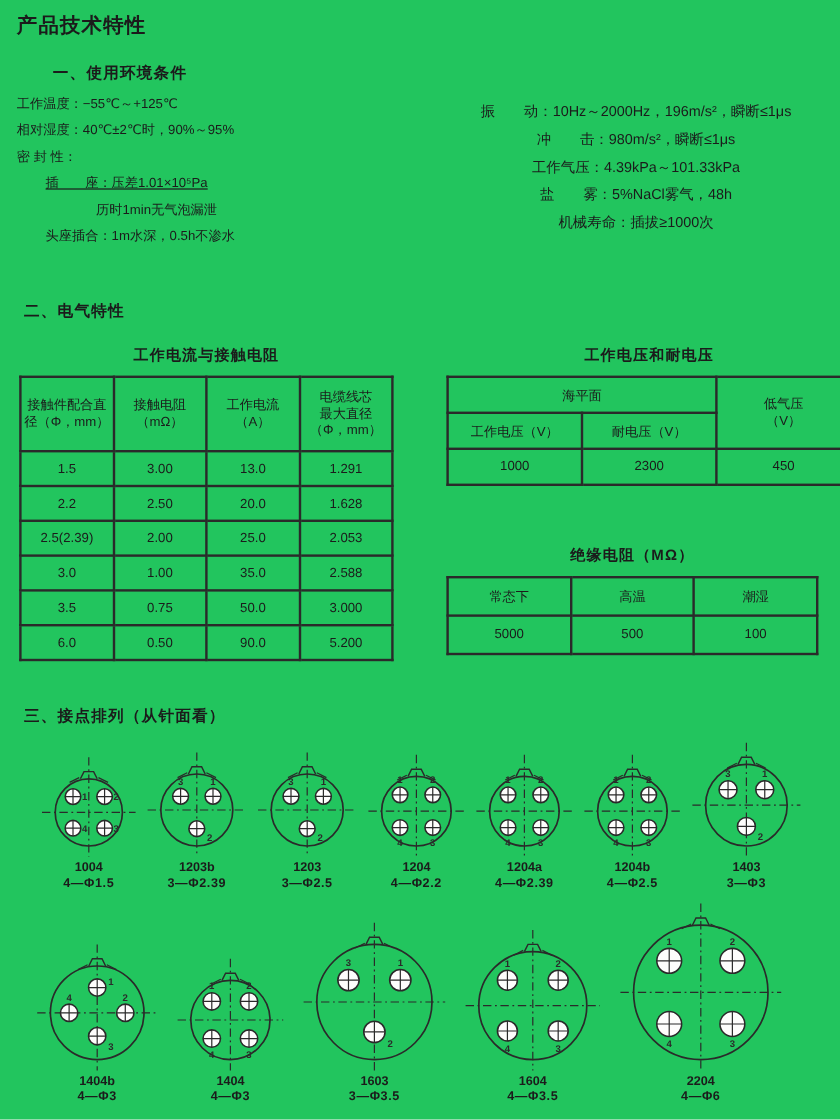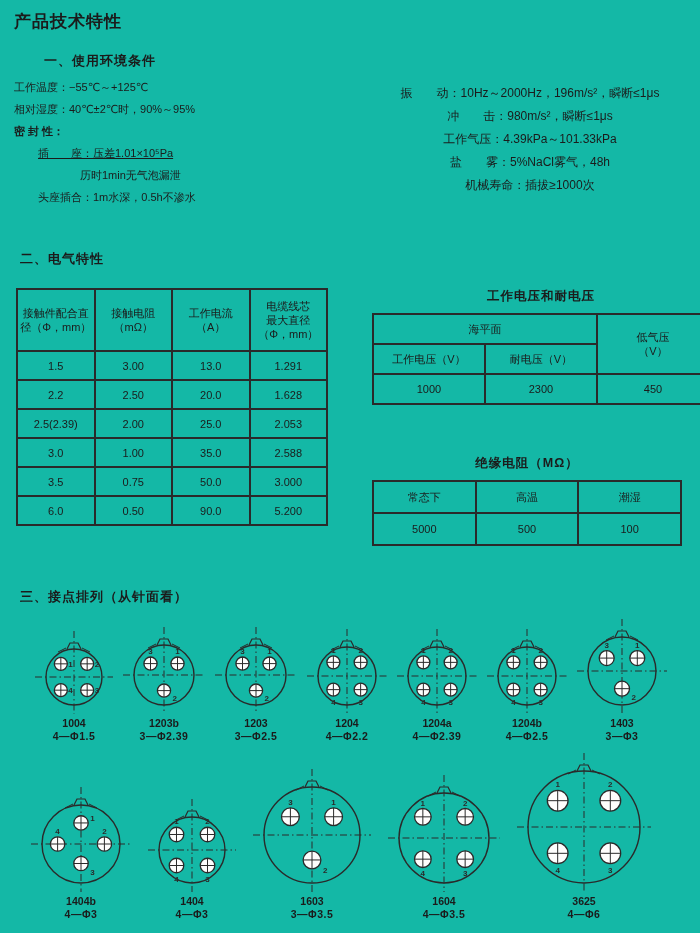--- a/index.html
+++ b/index.html
@@ -1,20 +1,20 @@
 <!DOCTYPE html>
 <html><head>
 <meta charset="utf-8">
 <style>
   html,body{margin:0;padding:0;background:#e8e8e6;}
   .page{
     position:relative;
     width:700px;height:933px;
     margin:0 auto;
-    background:#14b8a6;
+    background:#22c55e;
     color:#1b1b1b;
     font-family:"Liberation Sans","DejaVu Sans",sans-serif;
     overflow:hidden;
   }
   .page-title{
     position:absolute;left:14px;top:10px;
     font-size:17px;font-weight:bold;letter-spacing:1px;
   }
   
   .sec1-heading{
@@ -63,36 +63,37 @@
 <body>
 
 <div class="page">
 
   <div class="page-title">产品技术特性</div>
 
   <div class="sec1-heading">一、使用环境条件</div>
   <div class="env-left" id="env-left">
       <div class="env-line" style="padding-left: 0px;">工作温度：−55℃～+125℃</div>
       <div class="env-line" style="padding-left: 0px;">相对湿度：40℃±2℃时，90%～95%</div>
-      <div class="env-line" style="padding-left: 0px; font-weight: bold;">密 封 性：</div>
+      <div class="env-line" style="padding-left: 0px;">密 封 性：</div>
       <div class="env-line" style="padding-left: 24px; text-decoration: underline;">插　　座：压差1.01×10⁵Pa</div>
       <div class="env-line" style="padding-left: 66px;">历时1min无气泡漏泄</div>
       <div class="env-line" style="padding-left: 24px;">头座插合：1m水深，0.5h不渗水</div>
     </div>
   <div class="env-right" id="env-right">
       <div class="env-line" style="padding-left: 0px;">振　　动：10Hz～2000Hz，196m/s²，瞬断≤1μs</div>
       <div class="env-line" style="padding-left: 0px;">冲　　击：980m/s²，瞬断≤1μs</div>
       <div class="env-line" style="padding-left: 0px;">工作气压：4.39kPa～101.33kPa</div>
       <div class="env-line" style="padding-left: 0px;">盐　　雾：5%NaCl雾气，48h</div>
       <div class="env-line" style="padding-left: 0px;">机械寿命：插拔≥1000次</div>
     </div>
 
   <div class="sec2-heading">二、电气特性</div>
 
   <div class="ct-block">
+    <div class="tbl-title">工作电流与接触电阻</div>
     <table>
       <thead>
         <tr>
           <th class="pre">接触件配合直
 径（Φ，mm）</th>
           <th class="pre">接触电阻
 （mΩ）</th>
           <th class="pre">工作电流
 （A）</th>
           <th class="pre">电缆线芯
@@ -495,18 +496,18 @@
           <text x="94.32" y="35.32" text-anchor="middle" font-size="8" font-weight="bold" fill="#2a2a2a">2</text>
           <circle cx="94.32" cy="101.32" r="10.36" fill="#fdfdfc" stroke="#2a2a2a" stroke-width="1.3"></circle>
           <line x1="83.96" y1="101.32" x2="104.67999999999999" y2="101.32" stroke="#2a2a2a" stroke-width="1"></line>
           <line x1="94.32" y1="90.96" x2="94.32" y2="111.67999999999999" stroke="#2a2a2a" stroke-width="1"></line>
           <text x="94.32" y="120.67999999999999" text-anchor="middle" font-size="8" font-weight="bold" fill="#2a2a2a">3</text>
           <circle cx="41.68" cy="101.32" r="10.36" fill="#fdfdfc" stroke="#2a2a2a" stroke-width="1.3"></circle>
           <line x1="31.32" y1="101.32" x2="52.04" y2="101.32" stroke="#2a2a2a" stroke-width="1"></line>
           <line x1="41.68" y1="90.96" x2="41.68" y2="111.67999999999999" stroke="#2a2a2a" stroke-width="1"></line>
           <text x="41.68" y="120.67999999999999" text-anchor="middle" font-size="8" font-weight="bold" fill="#2a2a2a">4</text>
         </svg>
-        <div class="conn-model">3625</div>
+        <div class="conn-model">2204</div>
         <div class="conn-spec">4—Φ6</div>
       </div>
     </div>
 
 </div>
 
 </body></html>

